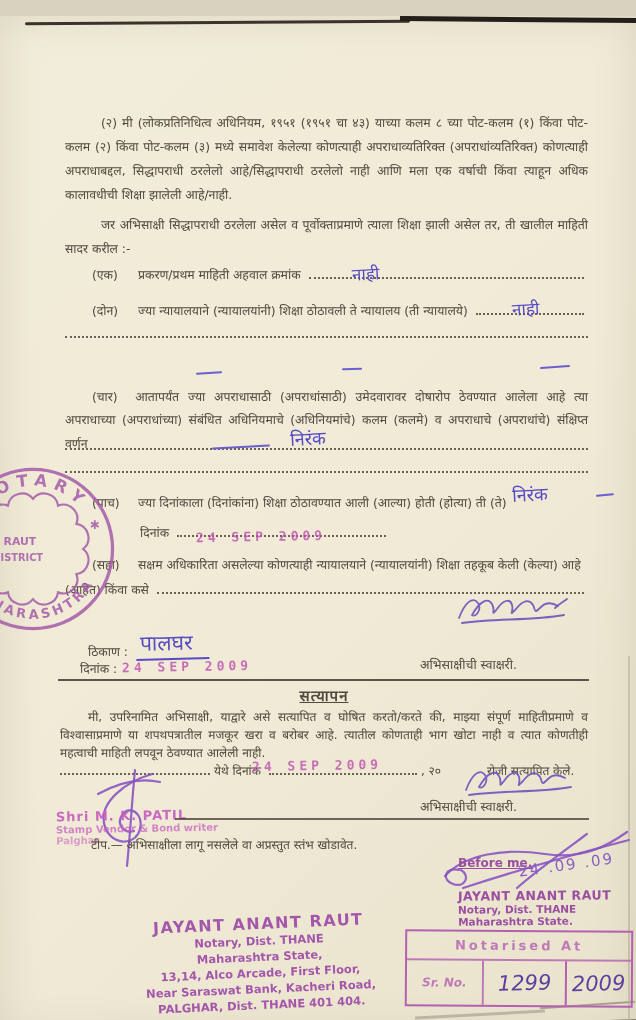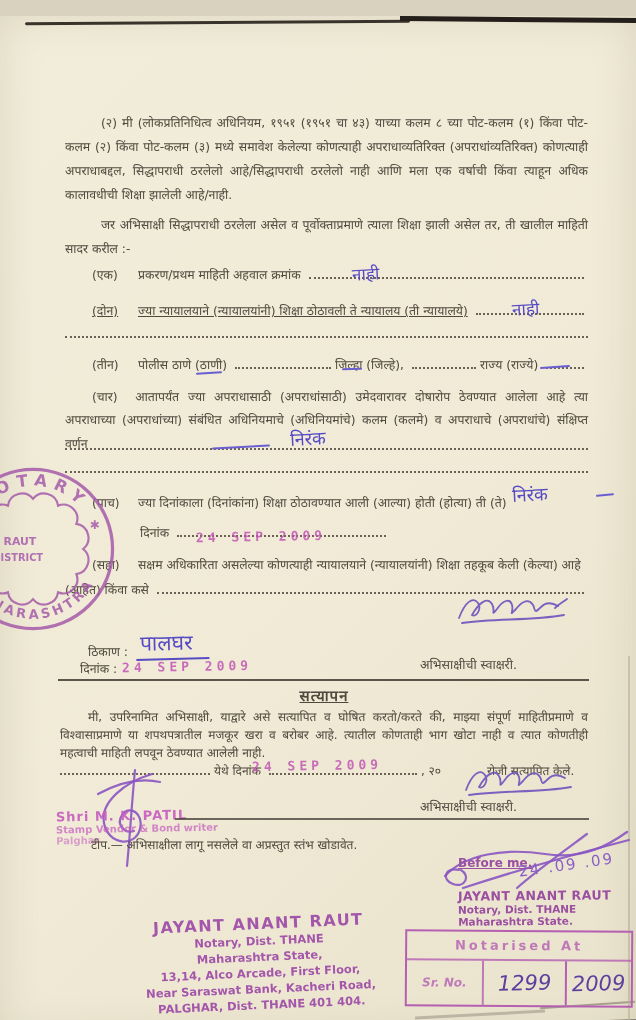--- a/index.html
+++ b/index.html
@@ -66,37 +66,28 @@
 
   <p class="para indent abs" style="left:65px;top:198px;width:523px;">जर अभिसाक्षी सिद्धापराधी ठरलेला असेल व पूर्वोक्ताप्रमाणे त्याला शिक्षा झाली असेल तर, ती खालील माहिती सादर करील :-</p>
 
   <div class="row abs" style="left:92px;top:250px;width:496px;">
     <span class="num">(एक)</span>
     <span class="lbl">प्रकरण/प्रथम माहिती अहवाल क्रमांक</span>
     <span class="dots"></span>
   </div>
   <span class="hw" style="left:352px;top:246px;">नाही</span>
 
-  <div class="row abs" style="left:92px;top:286px;width:496px;text-decoration:underline;">
+  <div class="row abs" style="left:92px;top:286px;width:496px;">
     <span class="num">(दोन)</span>
     <span class="lbl">ज्या न्यायालयाने (न्यायालयांनी) शिक्षा ठोठावली ते न्यायालय (ती न्यायालये)</span>
     <span class="dots"></span>
   </div>
   <span class="hw" style="left:512px;top:281px;">नाही</span>
   <div class="dotline abs" style="left:65px;top:320px;width:523px;"></div>
 
-  <div class="row abs" style="left:92px;top:340px;width:496px;">
-    <span class="num">(तीन)</span>
-    <span class="lbl">पोलीस ठाणे (ठाणी)</span>
-    <span class="dots fixed" style="width:96px;"></span>
-    <span class="lbl">जिल्हा (जिल्हे),</span>
-    <span class="dots fixed" style="width:64px;"></span>
-    <span class="lbl">राज्य (राज्ये)</span>
-    <span class="dots"></span>
-  </div>
   <div class="inkdash" style="left:196px;top:356px;width:26px;transform:rotate(-3deg);"></div>
   <div class="inkdash" style="left:342px;top:352px;width:20px;transform:rotate(-2deg);"></div>
   <div class="inkdash" style="left:540px;top:350px;width:30px;transform:rotate(-4deg);"></div>
 
   <p class="para abs" style="left:65px;top:370px;width:523px;text-indent:27px;line-height:1.9;">
     <span>(चार)</span>&nbsp;
     <span>आतापर्यंत ज्या अपराधासाठी (अपराधांसाठी) उमेदवारावर दोषारोप ठेवण्यात आलेला आहे त्या अपराधाच्या (अपराधांच्या) संबंधित अधिनियमाचे (अधिनियमांचे) कलम (कलमे) व अपराधाचे (अपराधांचे) संक्षिप्त वर्णन</span>
   </p>
   <div class="dotline abs" style="left:65px;top:432px;width:523px;"></div>
   <div class="inkdash" style="left:212px;top:430px;width:58px;transform:rotate(-3deg);"></div>

